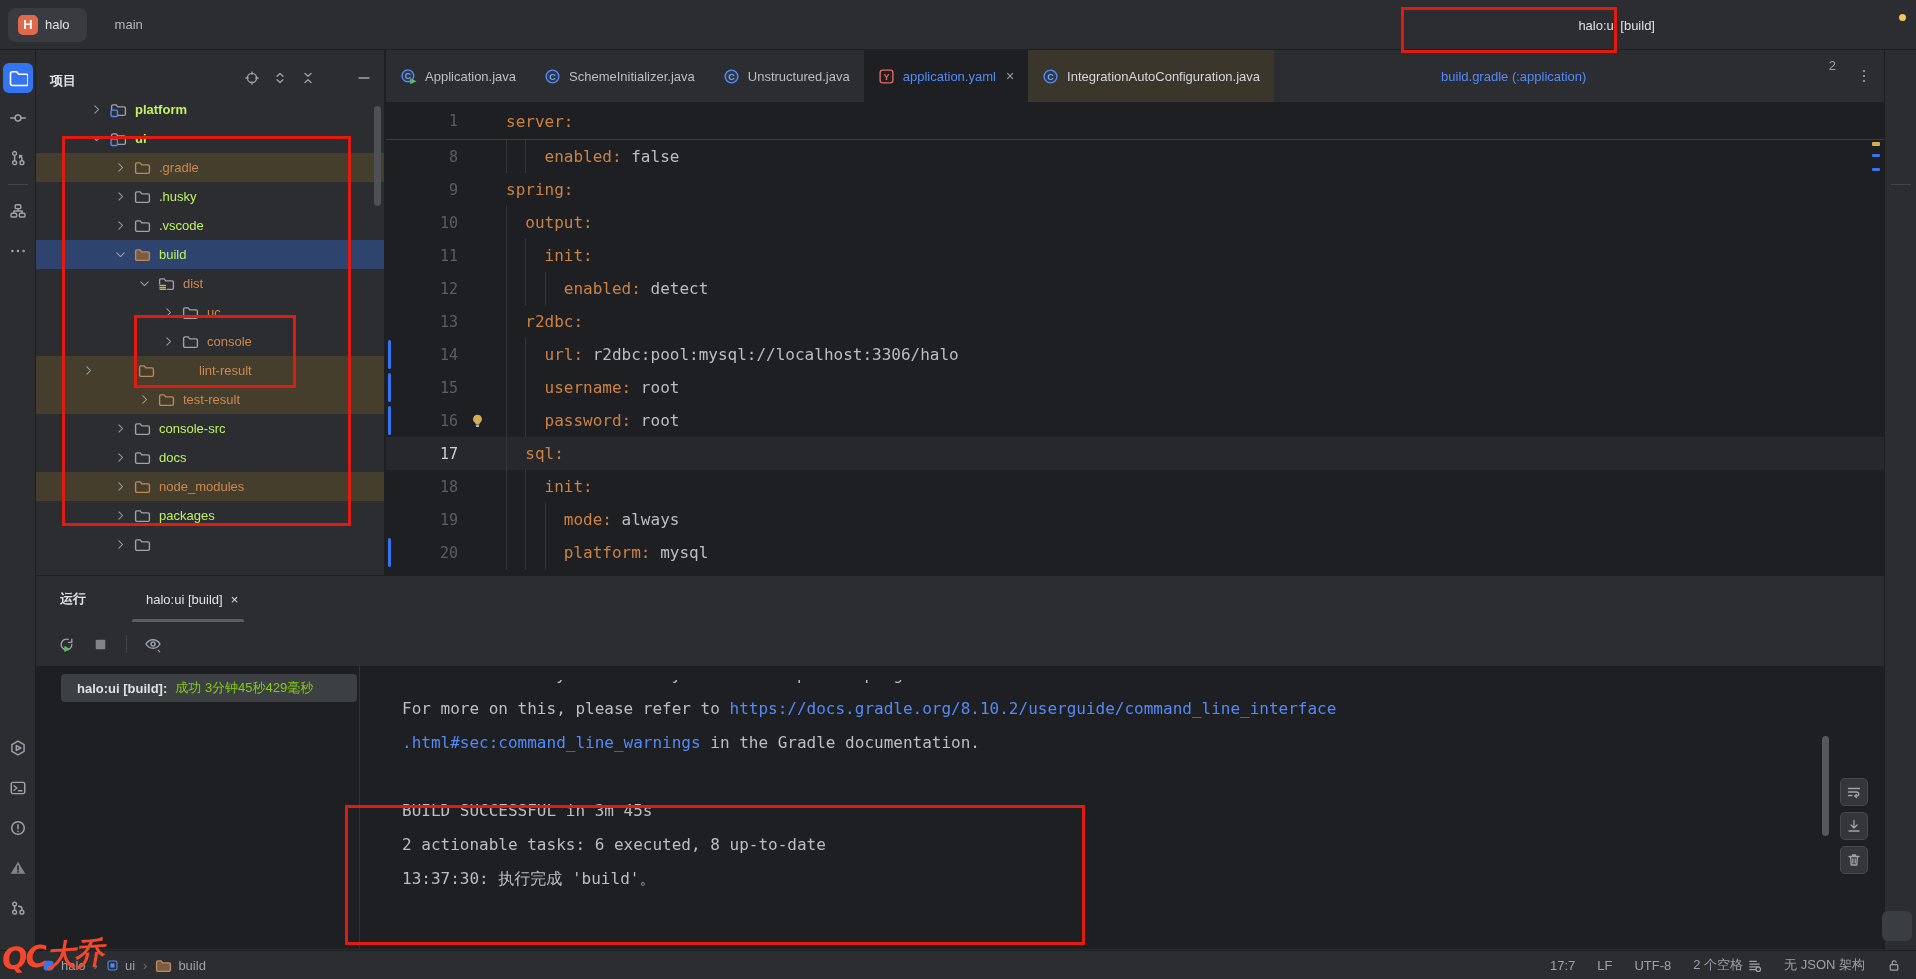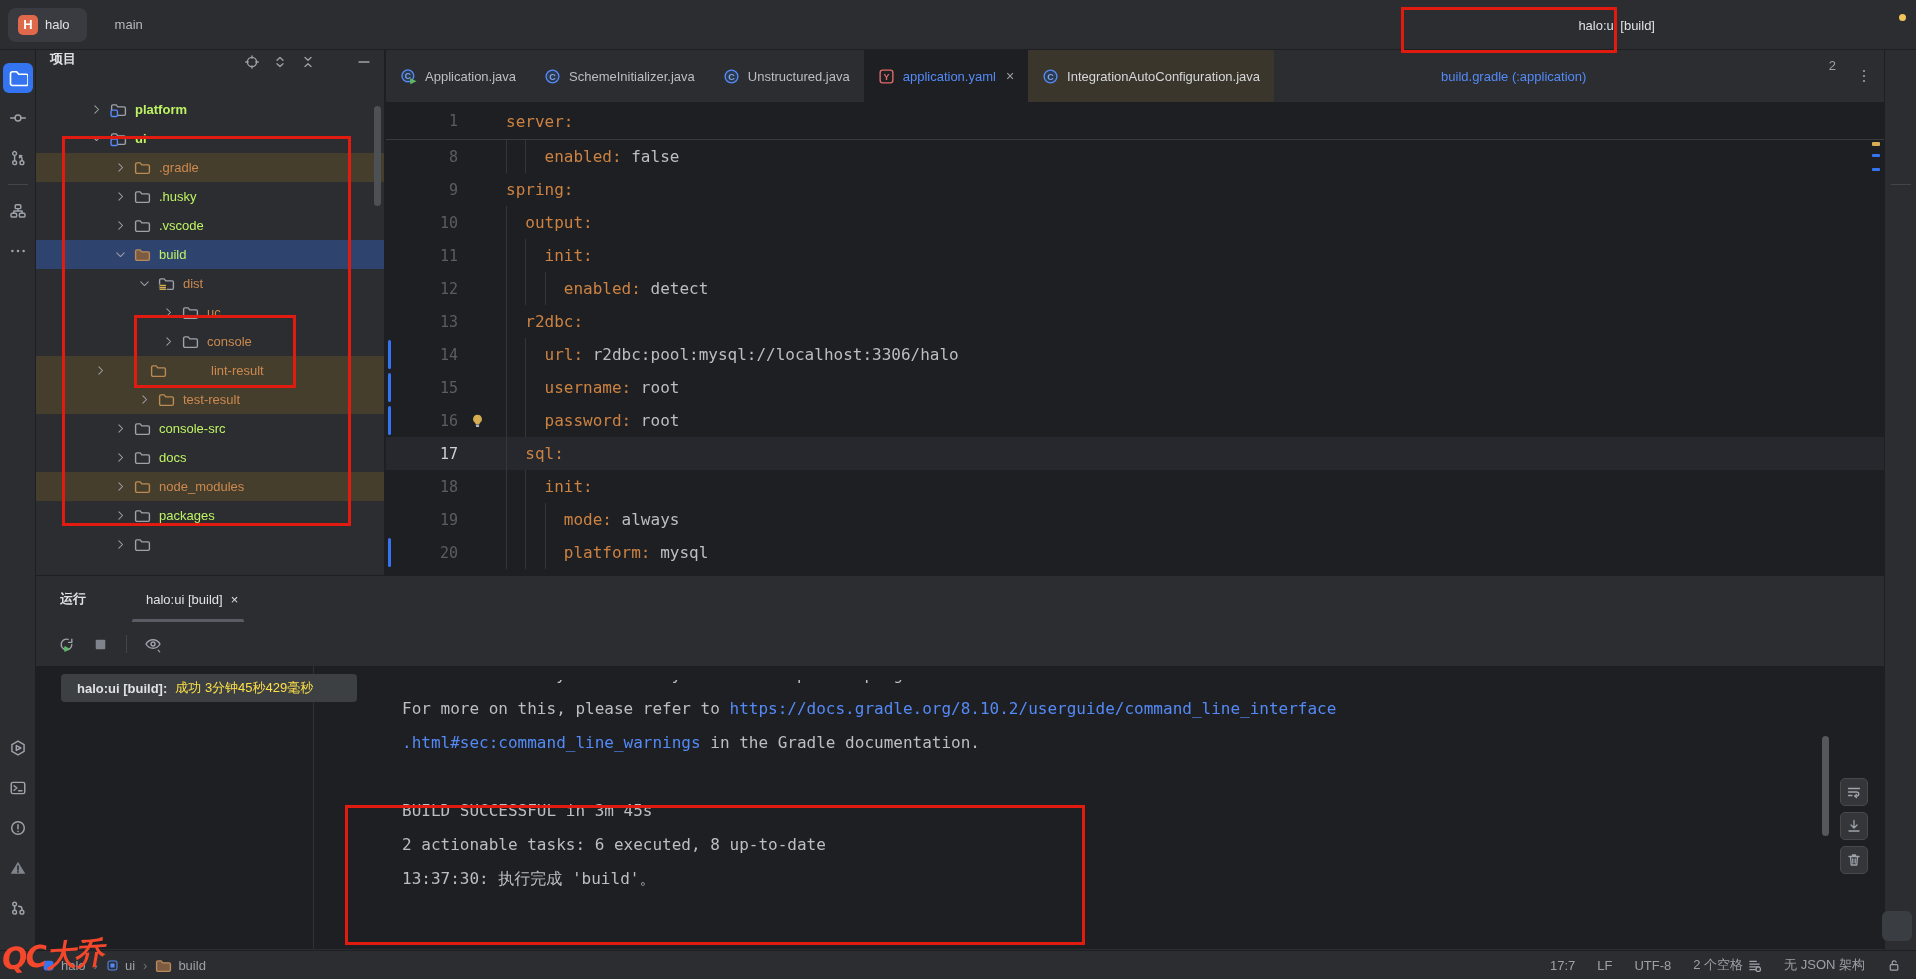--- a/index.html
+++ b/index.html
@@ -28,21 +28,21 @@
   .rightbar{position:absolute;right:0;top:50px;width:32px;height:900px;background:#2b2d30;
             border-left:1px solid #1e1f22;display:flex;flex-direction:column;align-items:center;padding-top:8px}
   .bar-slot{width:30px;height:30px;margin:5px 0;border-radius:6px;display:flex;align-items:center;justify-content:center;cursor:pointer}
   .bar-slot.active{background:#3574f0}
   .bar-div{width:20px;height:1px;background:#43454a;margin:6px 0}
   .bar-spacer{flex:1}
 
   
   .project-panel{position:absolute;left:36px;top:50px;width:349px;height:525px;background:#2b2d30;
                  border-right:1px solid #1e1f22;overflow:hidden}
-  .pp-header{height:40px;display:flex;align-items:flex-start;padding:0 8px 0 14px}
+  .pp-header{height:40px;display:flex;align-items:flex-end;padding:0 8px 0 14px}
   .pp-title{font-weight:bold;color:#dfe1e5;display:flex;align-items:center;gap:5px;cursor:pointer}
   .pp-header-icons{margin-left:auto;display:flex;align-items:center;gap:4px}
   .pp-hicon{width:24px;height:24px;display:flex;align-items:center;justify-content:center;cursor:pointer}
   .tree{position:relative;padding-top:5px}
   .tree-row{position:relative;height:29px;display:flex;align-items:center;cursor:pointer;white-space:nowrap}
   .tree-row .chev{width:16px;height:16px;display:flex;align-items:center;justify-content:center;margin-right:6px}
   .tree-row .ficon{margin-right:8px}
   .tree-row.bg-olive{background:#463e2c}
   .tree-row.bg-selected{background:#2e436e}
   .t-normal{color:#bef264}.t-excluded{color:#cc8950}
@@ -78,25 +78,25 @@
   
   .bottom-panel{position:absolute;left:36px;top:575px;width:1848px;height:375px;background:#2b2d30;border-top:1px solid #1e1f22}
   .bp-header{height:46px;display:flex;align-items:center;padding-left:24px}
   .bp-title{font-weight:bold;color:#dfe1e5;margin-right:40px}
   .bp-tab{position:relative;height:46px;display:flex;align-items:center;gap:8px;padding:0 12px;color:#dfe1e5;cursor:pointer}
   .bp-tab .underline{position:absolute;left:6px;right:6px;bottom:0;height:3px;background:#5a5d63;border-radius:2px 2px 0 0}
   .bp-toolbar{height:44px;display:flex;align-items:center;padding-left:16px;gap:6px}
   .bp-tbtn{width:28px;height:28px;display:flex;align-items:center;justify-content:center;cursor:pointer}
   .bp-tdiv{width:1px;height:18px;background:#43454a;margin:0 6px}
   .bp-content{position:relative;height:283px;background:#1e1f22;overflow:hidden}
-  .run-list{position:absolute;left:0;top:0;bottom:0;width:278px;border-right:1px solid #303236}
+  .run-list{position:absolute;left:0;top:0;bottom:0;width:324px;border-right:1px solid #303236}
   .run-item{position:absolute;left:25px;top:8px;width:296px;height:28px;background:#3d4043;border-radius:4px;
             display:flex;align-items:center;gap:8px;padding:0 8px;cursor:pointer;overflow:hidden;white-space:nowrap}
   .run-item .nm{font-weight:bold;color:#dfe1e5}
-  .run-item .tm{color:#fde047}
+  .run-item .tm{color:#84cc16}
   .console{position:absolute;left:324px;top:0;right:0;bottom:0;font-family:"DejaVu Sans Mono",monospace;
            font-size:16px;color:#bcbec4;padding-top:14px;overflow:hidden}
   .con-line{height:34px;line-height:34px;white-space:pre;padding-left:42px}
   .con-clip{height:12px;overflow:hidden}
   .con-clip .con-line{margin-top:-22px}
   .lnk{color:#548af7;cursor:pointer}
   .con-sbar-v{position:absolute;left:1786px;top:70px;width:7px;height:100px;background:#55575b;border-radius:4px}
   .con-side{position:absolute;left:1804px;display:flex;flex-direction:column;gap:6px}
   .con-side .sbtn{width:28px;height:28px;background:#34363a;border:1px solid #48494d;border-radius:5px;
                   display:flex;align-items:center;justify-content:center;cursor:pointer}
@@ -428,21 +428,21 @@
               <path d="M6 3.5L10.5 8 6 12.5" stroke="#9da0a8"></path>
             </svg>
           </span>
           <span class="ic ficon">
             <svg width="17" height="17" viewBox="0 0 16 16" fill="none" stroke="#9ea2ab" stroke-width="1.3" stroke-linecap="round" stroke-linejoin="round">
               <path d="M1.5 5c0-.7.6-1.3 1.3-1.3h3l1.5 1.8h5.9c.7 0 1.3.6 1.3 1.3v5.4c0 .7-.6 1.3-1.3 1.3H2.8c-.7 0-1.3-.6-1.3-1.3V5z" stroke="#9ea2ab"></path>
             </svg>
           </span>
           <span class="t-excluded">console</span>
         </div>
-        <div class="tree-row bg-olive" style="padding-left: 56px; gap: 36px;">
+        <div class="tree-row bg-olive" style="padding-left: 44px; gap: 36px;">
           <span class="chev">
             <svg width="13" height="13" viewBox="0 0 16 16" fill="none" stroke="#9ea2ab" stroke-width="1.3" stroke-linecap="round" stroke-linejoin="round">
               <path d="M6 3.5L10.5 8 6 12.5" stroke="#9da0a8"></path>
             </svg>
           </span>
           <span class="ic ficon">
             <svg width="17" height="17" viewBox="0 0 16 16" fill="none" stroke="#9ea2ab" stroke-width="1.3" stroke-linecap="round" stroke-linejoin="round">
               <path d="M1.5 5c0-.7.6-1.3 1.3-1.3h3l1.5 1.8h5.9c.7 0 1.3.6 1.3 1.3v5.4c0 .7-.6 1.3-1.3 1.3H2.8c-.7 0-1.3-.6-1.3-1.3V5z" stroke="#bc8a54"></path>
             </svg>
           </span>

